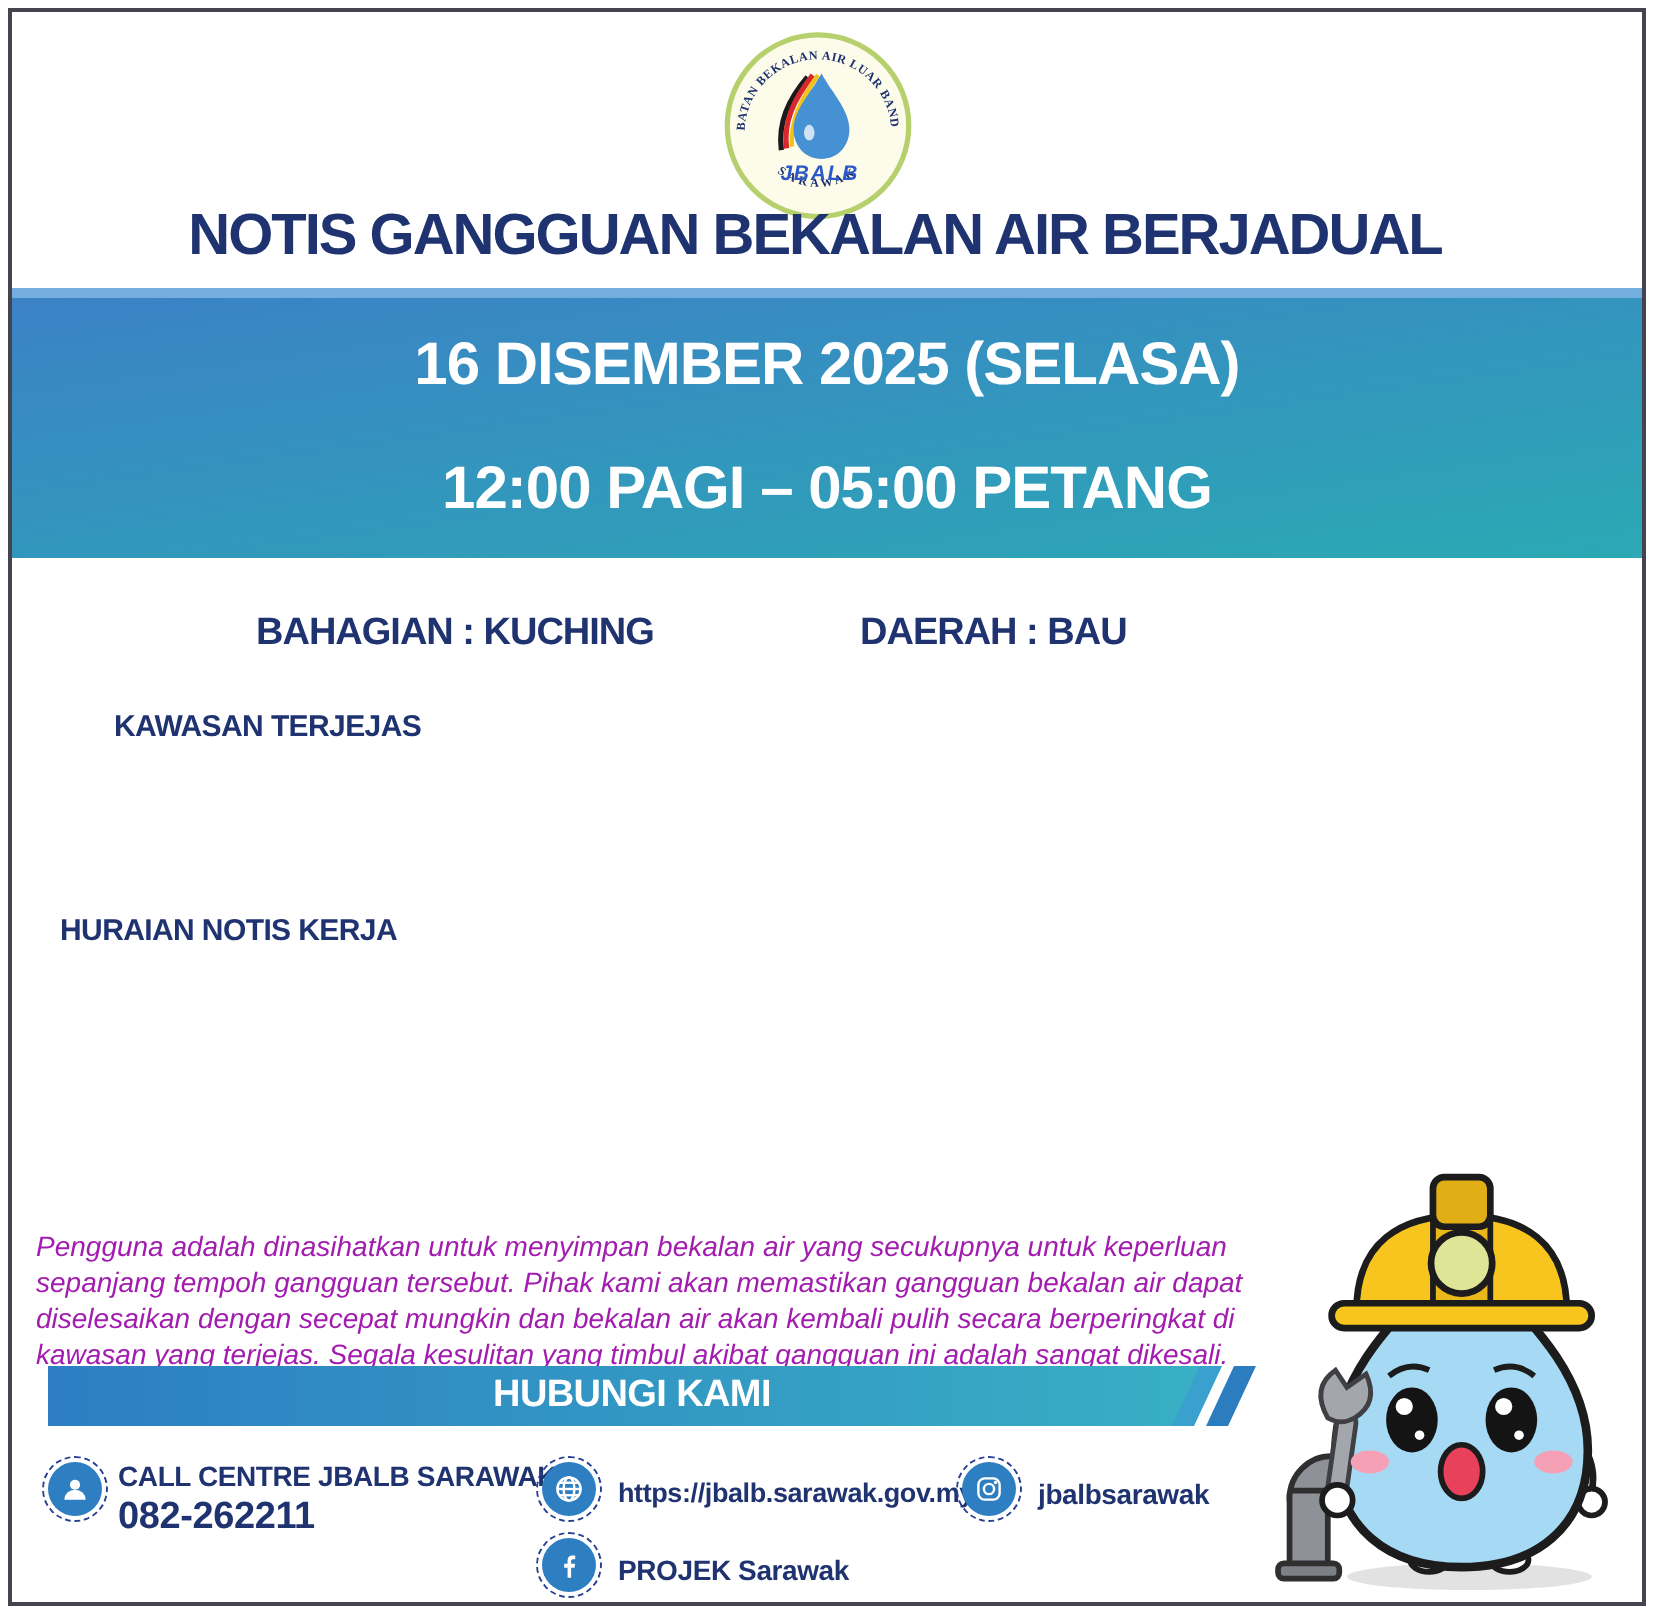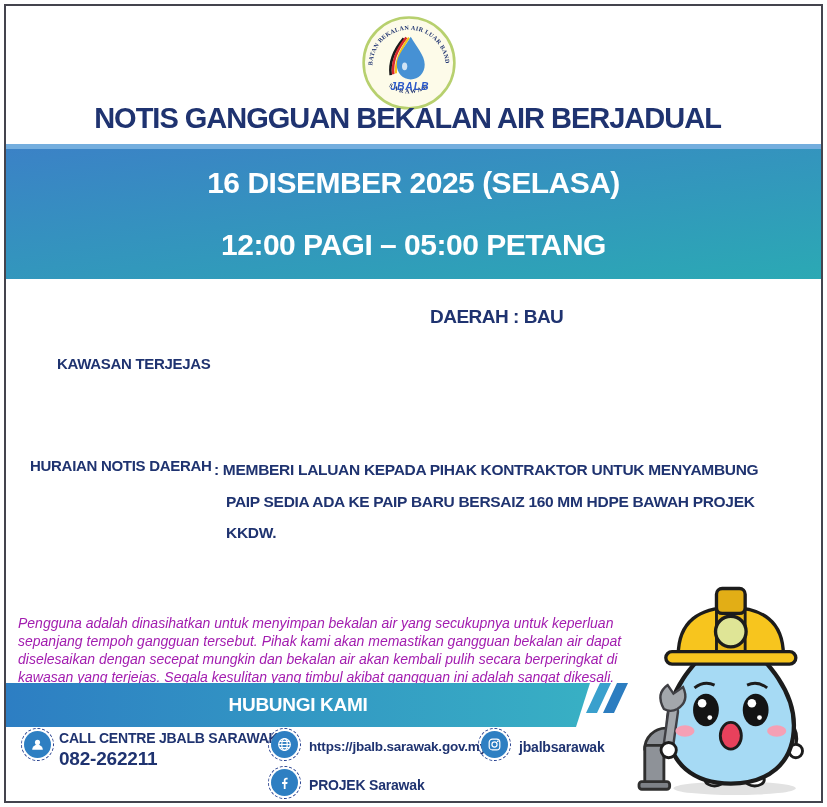--- a/index.html
+++ b/index.html
@@ -25,21 +25,21 @@
   .field-label{position:absolute;font-size:15px;letter-spacing:-0.3px;}
   .field-value{position:absolute;font-size:15.5px;letter-spacing:-0.3px;}
   .kawasan-label{top:349px;left:39px;margin-left:12px;}
   .kawasan-value{top:348px;left:208px;}
   .huraian-label{top:451px;left:24px;}
   .huraian-value{top:448px;left:208px;width:560px;line-height:31.5px;padding-left:12px;text-indent:-12px;}
 
   .advisory{position:absolute;top:599px;left:12px;width:608px;
       font-style:italic;font-size:14px;line-height:1.28;color:#a21caf;margin-top:10px;}
 
-  .hk-bar{position:absolute;top:677px;left:0;width:584px;height:44px;
+  .hk-bar{position:absolute;top:677px;left:18px;width:584px;height:30px;
       background:linear-gradient(90deg,#2d7ec3 0%,#38b0c4 100%);
       clip-path:polygon(0 0,100% 0,calc(100% - 14px) 100%,0 100%);
       display:flex;align-items:center;justify-content:center;}
   .hk-bar span{color:#fff;font-weight:bold;font-size:19px;letter-spacing:-0.3px;}
   .hk-stripe{position:absolute;top:677px;width:11px;height:30px;transform:skewX(-25deg);transform-origin:top left;}
   .hk-stripe.s1{left:594px;background:#3aa0cd;}
   .hk-stripe.s2{left:611px;background:#2c7dc0;}
 
   .cicon{position:absolute;width:31px;height:31px;border:1.6px dashed #27408f;border-radius:50%;
       display:flex;align-items:center;justify-content:center;box-sizing:content-box;}
@@ -84,26 +84,26 @@
       <text x="56" y="87" text-anchor="middle" font-size="12" font-style="italic" font-weight="bold" fill="#2b59c9" letter-spacing="1">JBALB</text>
     </svg>
 
     <div class="title">NOTIS GANGGUAN BEKALAN AIR BERJADUAL</div>
 
     <div class="date-banner">
       <div class="dline">16 DISEMBER 2025 (SELASA)</div>
       <div class="dline">12:00 PAGI – 05:00 PETANG</div>
     </div>
 
+    <div class="region bahagian navy">BAHAGIAN : KUCHING</div>
     <div class="region daerah navy">DAERAH : BAU</div>
 
     <div class="field-label kawasan-label navy">KAWASAN TERJEJAS</div>
 
-    <div class="field-label huraian-label navy">HURAIAN NOTIS DAERAH</div>
-    <div class="field-value huraian-value navy">: MEMBERI LALUAN KEPADA PIHAK KONTRAKTOR UNTUK MENYAMBUNG PAIP SEDIA ADA KE PAIP BARU BERSAIZ 160 MM HDPE BAWAH PROJEK KKDW.</div>
+    <div class="field-label huraian-label navy">HURAIAN NOTIS KERJA</div>
 
     <div class="advisory">Pengguna adalah dinasihatkan untuk menyimpan bekalan air yang secukupnya untuk keperluan sepanjang tempoh gangguan tersebut. Pihak kami akan memastikan gangguan bekalan air dapat diselesaikan dengan secepat mungkin dan bekalan air akan kembali pulih secara berperingkat di kawasan yang terjejas. Segala kesulitan yang timbul akibat gangguan ini adalah sangat dikesali.</div>
 
     <div class="hk-bar">
       <span>HUBUNGI KAMI</span>
     </div>
     <div class="hk-stripe s1"></div>
     <div class="hk-stripe s2"></div>
 
     <div class="cicon" style="left:15px;top:722px;">

